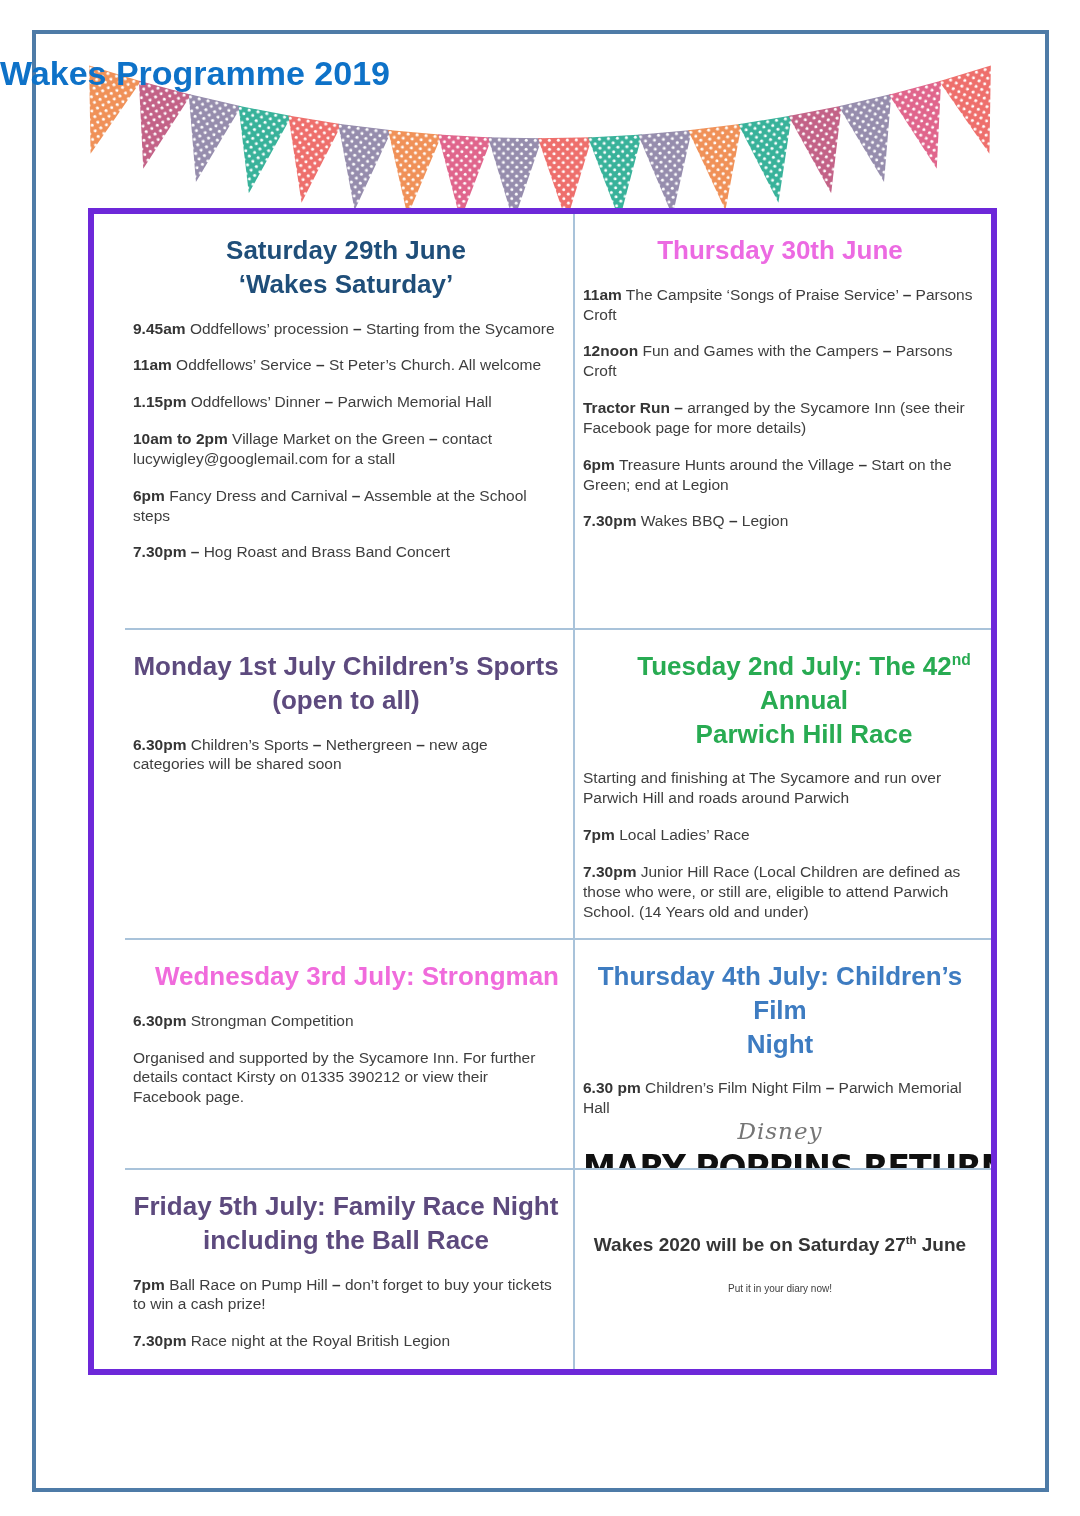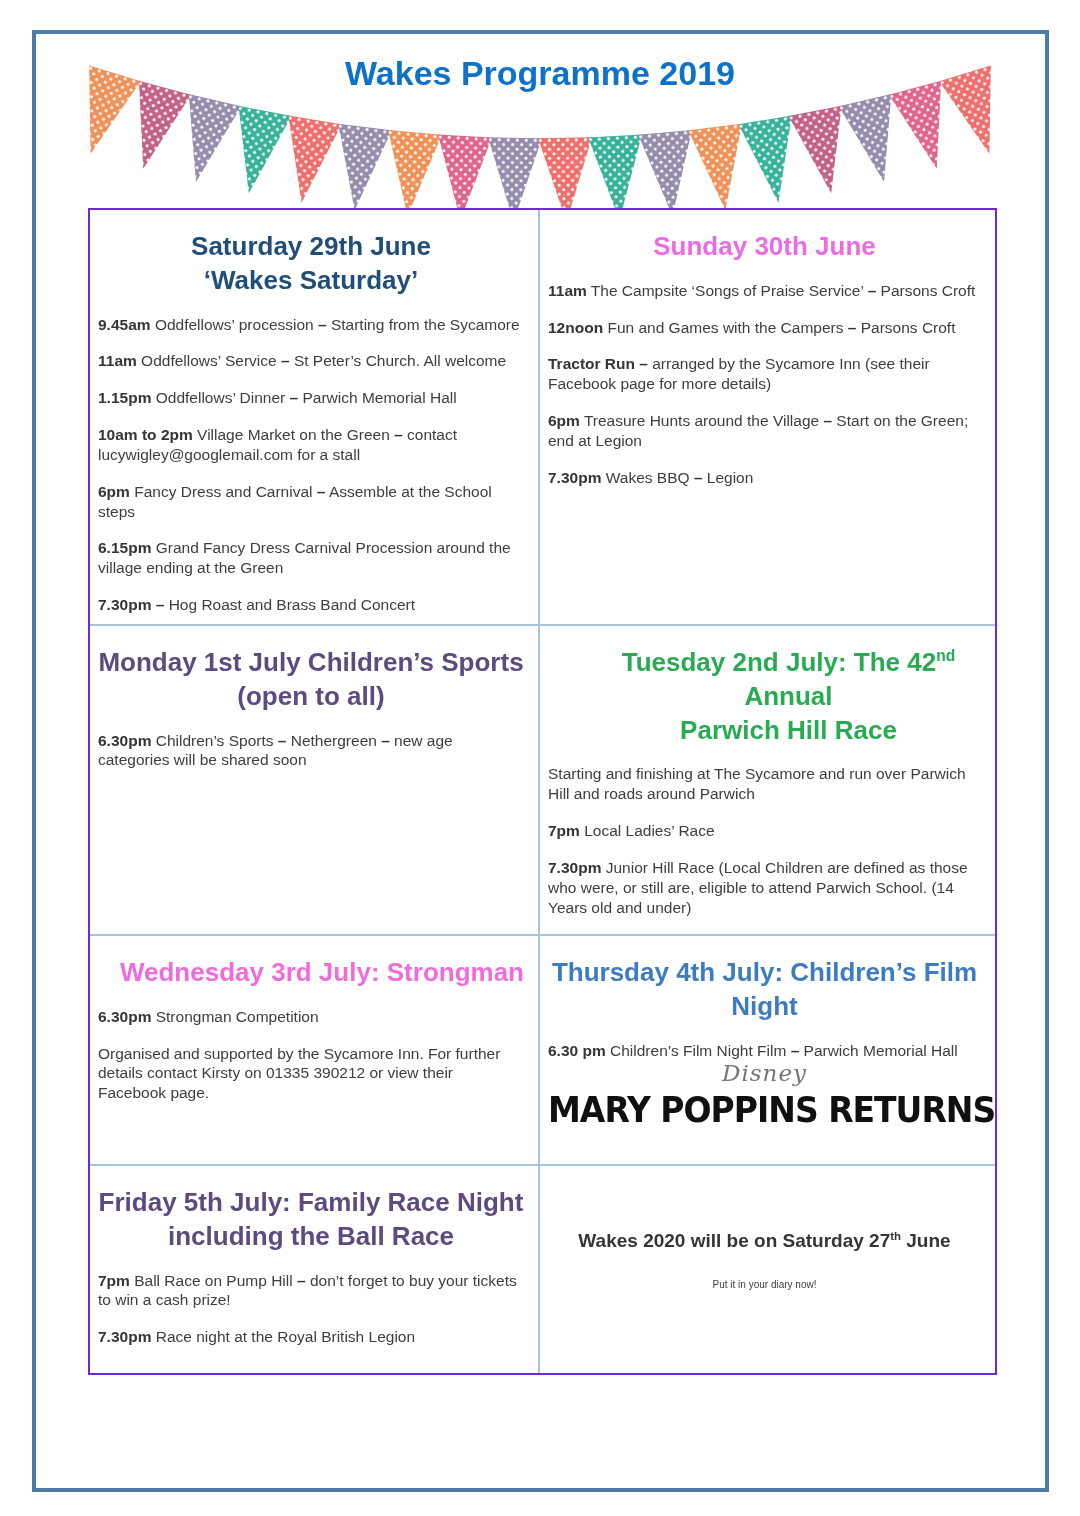--- a/index.html
+++ b/index.html
@@ -5,29 +5,30 @@
   html,body{margin:0;padding:0;background:#ffffff;}
   .page{
     position:relative;width:1080px;height:1516px;background:#ffffff;
     font-family:"Liberation Sans",sans-serif;overflow:hidden;
   }
   .frame{
     position:absolute;left:32px;top:30px;width:1009px;height:1454px;
     border:4px solid #4E7BA7;background:#ffffff;
   }
   .page-title{
-    position:absolute;left:0;top:54px;width:100%;text-align:center;
+    position:absolute;left:0;top:54px;width:100%;
     font-size:34px;font-weight:bold;letter-spacing:0px;z-index:2;
   }
   .bunting{position:absolute;left:80px;top:60px;z-index:1;}
   .programme-table{
     position:absolute;left:88px;top:208px;width:909px;height:1167px;
-    box-sizing:border-box;border:2px solid #6d28d9;background:#fff;
+    box-sizing:border-box;border:6px solid #6d28d9;background:#fff;
     display:grid;grid-template-columns:450px 1fr;grid-template-rows:416px 310px 230px 1fr;
     z-index:2;
+    padding-left:31px;
   }
   .cell{
     box-sizing:border-box;padding:4px 14px 0 8px;overflow:hidden;
     border-color:#A9C3DA;border-style:solid;border-width:0;
   }
   .cell.bR{border-right-width:2px;}
   .cell.bB{border-bottom-width:2px;}
   .cell-header{
     font-weight:bold;font-size:26px;line-height:1.3;text-align:center;
     margin:16px 0 2px 0;
@@ -148,25 +149,24 @@
     </svg>
 
   <div class="programme-table">
     <section class="cell bR bB">
         <div class="cell-header" style="color: rgb(31, 78, 121);">Saturday 29th June<br>‘Wakes Saturday’</div>
         <p class="entry"><b>9.45am</b> Oddfellows’ procession <b>–</b> Starting from the Sycamore</p>
         <p class="entry"><b>11am</b> Oddfellows’ Service <b>–</b> St Peter’s Church. All welcome</p>
         <p class="entry"><b>1.15pm</b> Oddfellows’ Dinner <b>–</b> Parwich Memorial Hall</p>
         <p class="entry"><b>10am to 2pm</b> Village Market on the Green <b>–</b> contact lucywigley@googlemail.com for a stall</p>
         <p class="entry"><b>6pm</b> Fancy Dress and Carnival <b>–</b> Assemble at the School steps</p>
-        <p class="entry"><b>6.15pm</b> Grand Fancy Dress Carnival Procession around the village ending at the Green</p>
         <p class="entry"><b>7.30pm –</b> Hog Roast and Brass Band Concert</p>
       </section>
     <section class="cell bB">
-        <div class="cell-header" style="color: rgb(236, 106, 226);">Sunday 30th June</div>
+        <div class="cell-header" style="color: rgb(236, 106, 226);">Thursday 30th June</div>
         <p class="entry"><b>11am</b> The Campsite ‘Songs of Praise Service’ <b>–</b> Parsons Croft</p>
         <p class="entry"><b>12noon</b> Fun and Games with the Campers <b>–</b> Parsons Croft</p>
         <p class="entry"><b>Tractor Run –</b> arranged by the Sycamore Inn (see their Facebook page for more details)</p>
         <p class="entry"><b>6pm</b> Treasure Hunts around the Village <b>–</b> Start on the Green; end at Legion</p>
         <p class="entry"><b>7.30pm</b> Wakes BBQ <b>–</b> Legion</p>
       </section>
     <section class="cell bR bB">
         <div class="cell-header" style="color: rgb(93, 74, 126);">Monday 1st July Children’s Sports<br>(open to all)</div>
         <p class="entry"><b>6.30pm</b> Children’s Sports <b>–</b> Nethergreen <b>–</b> new age categories will be shared soon</p>
       </section>

